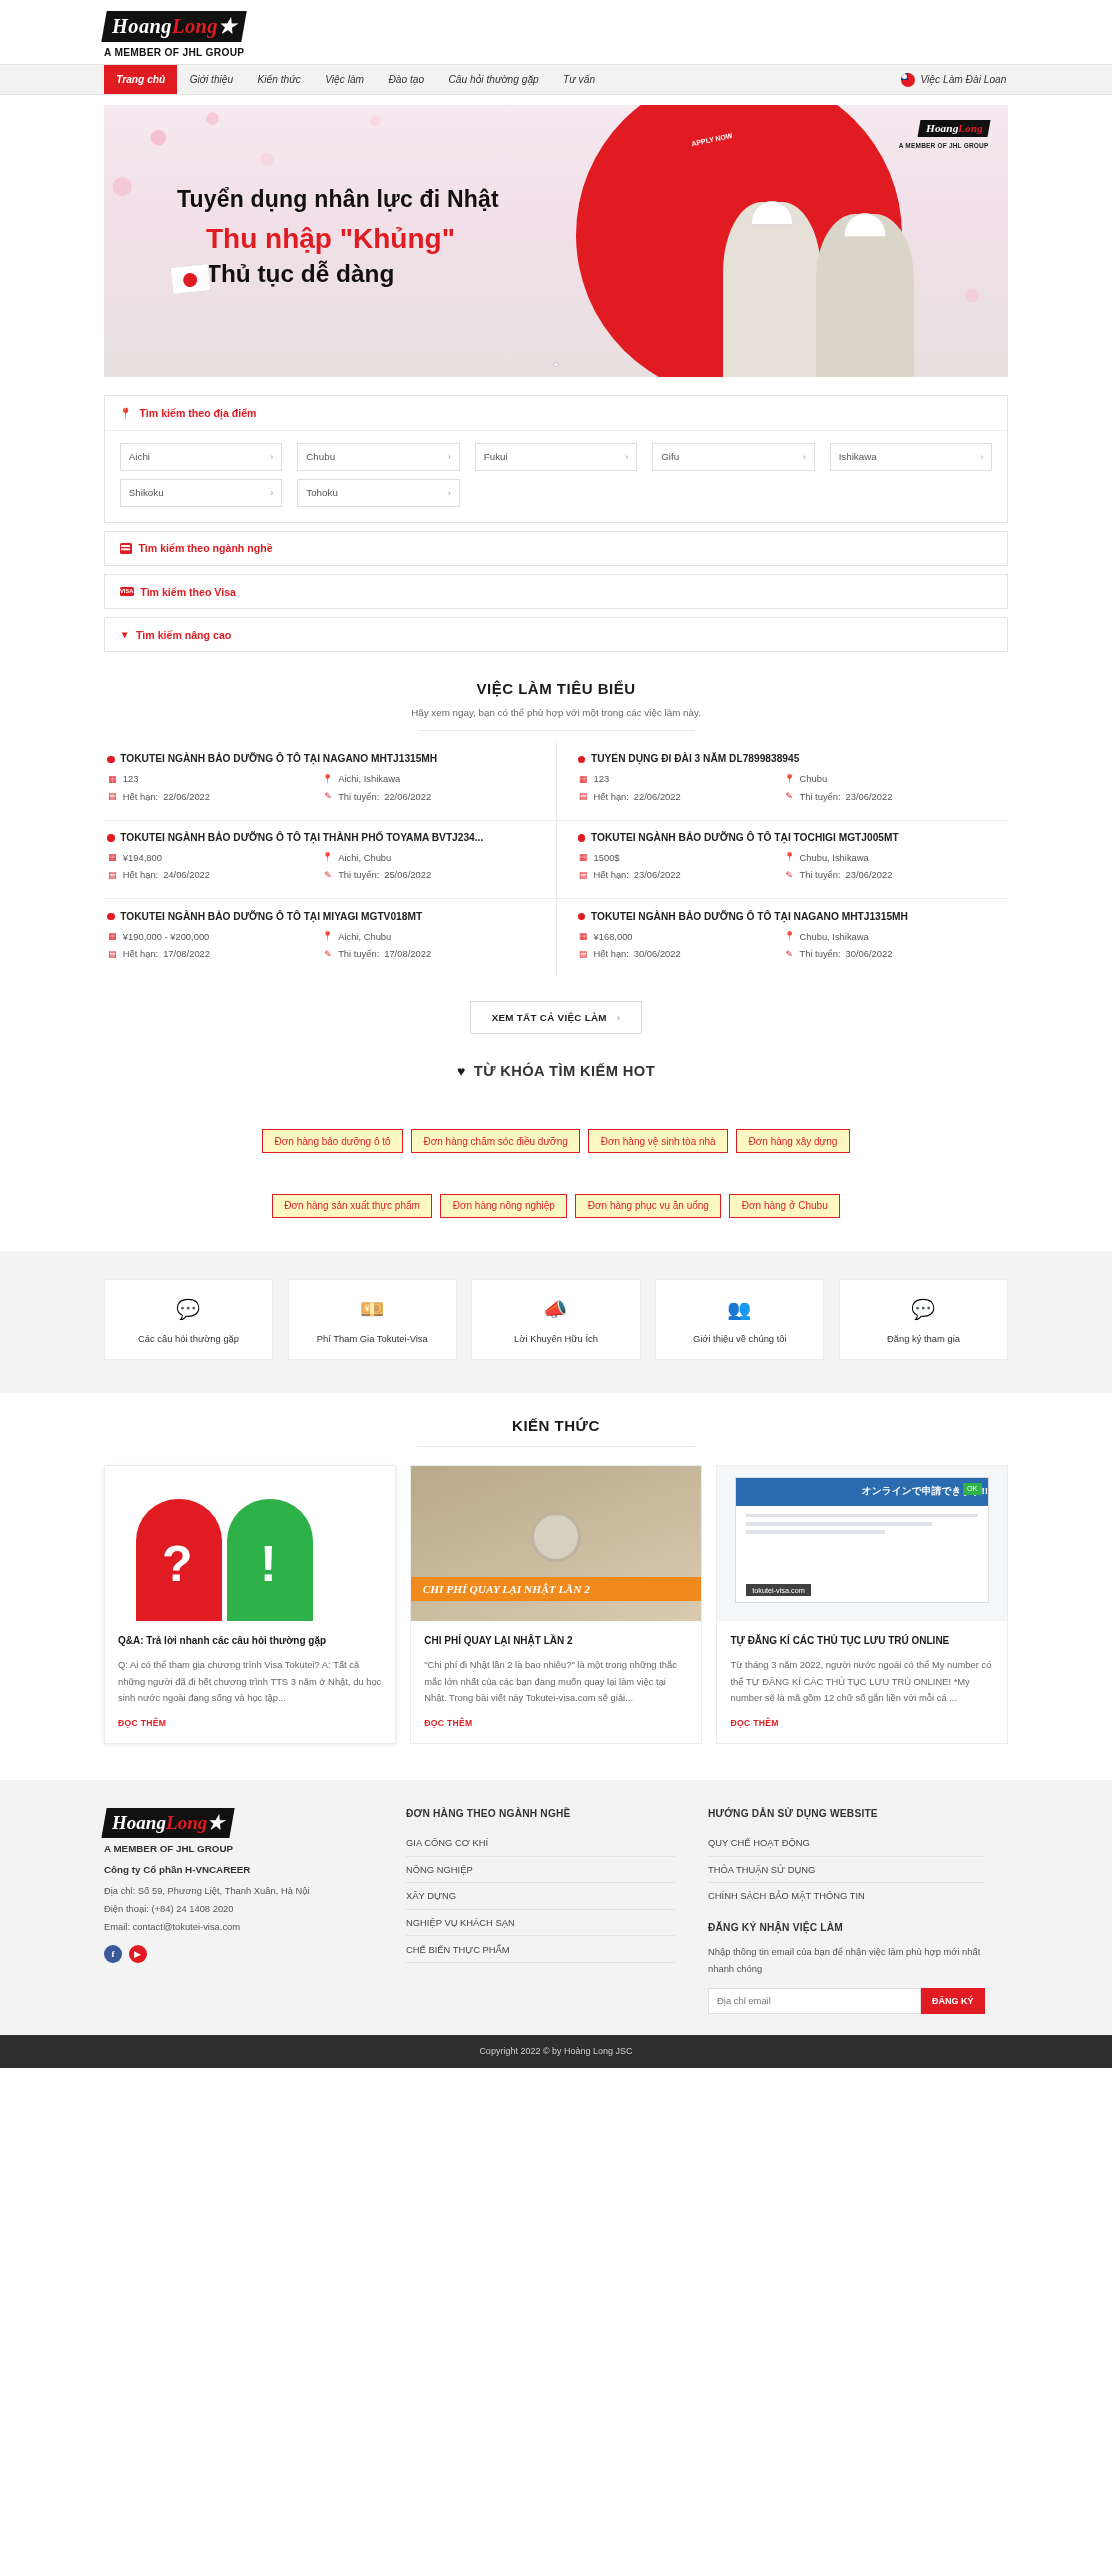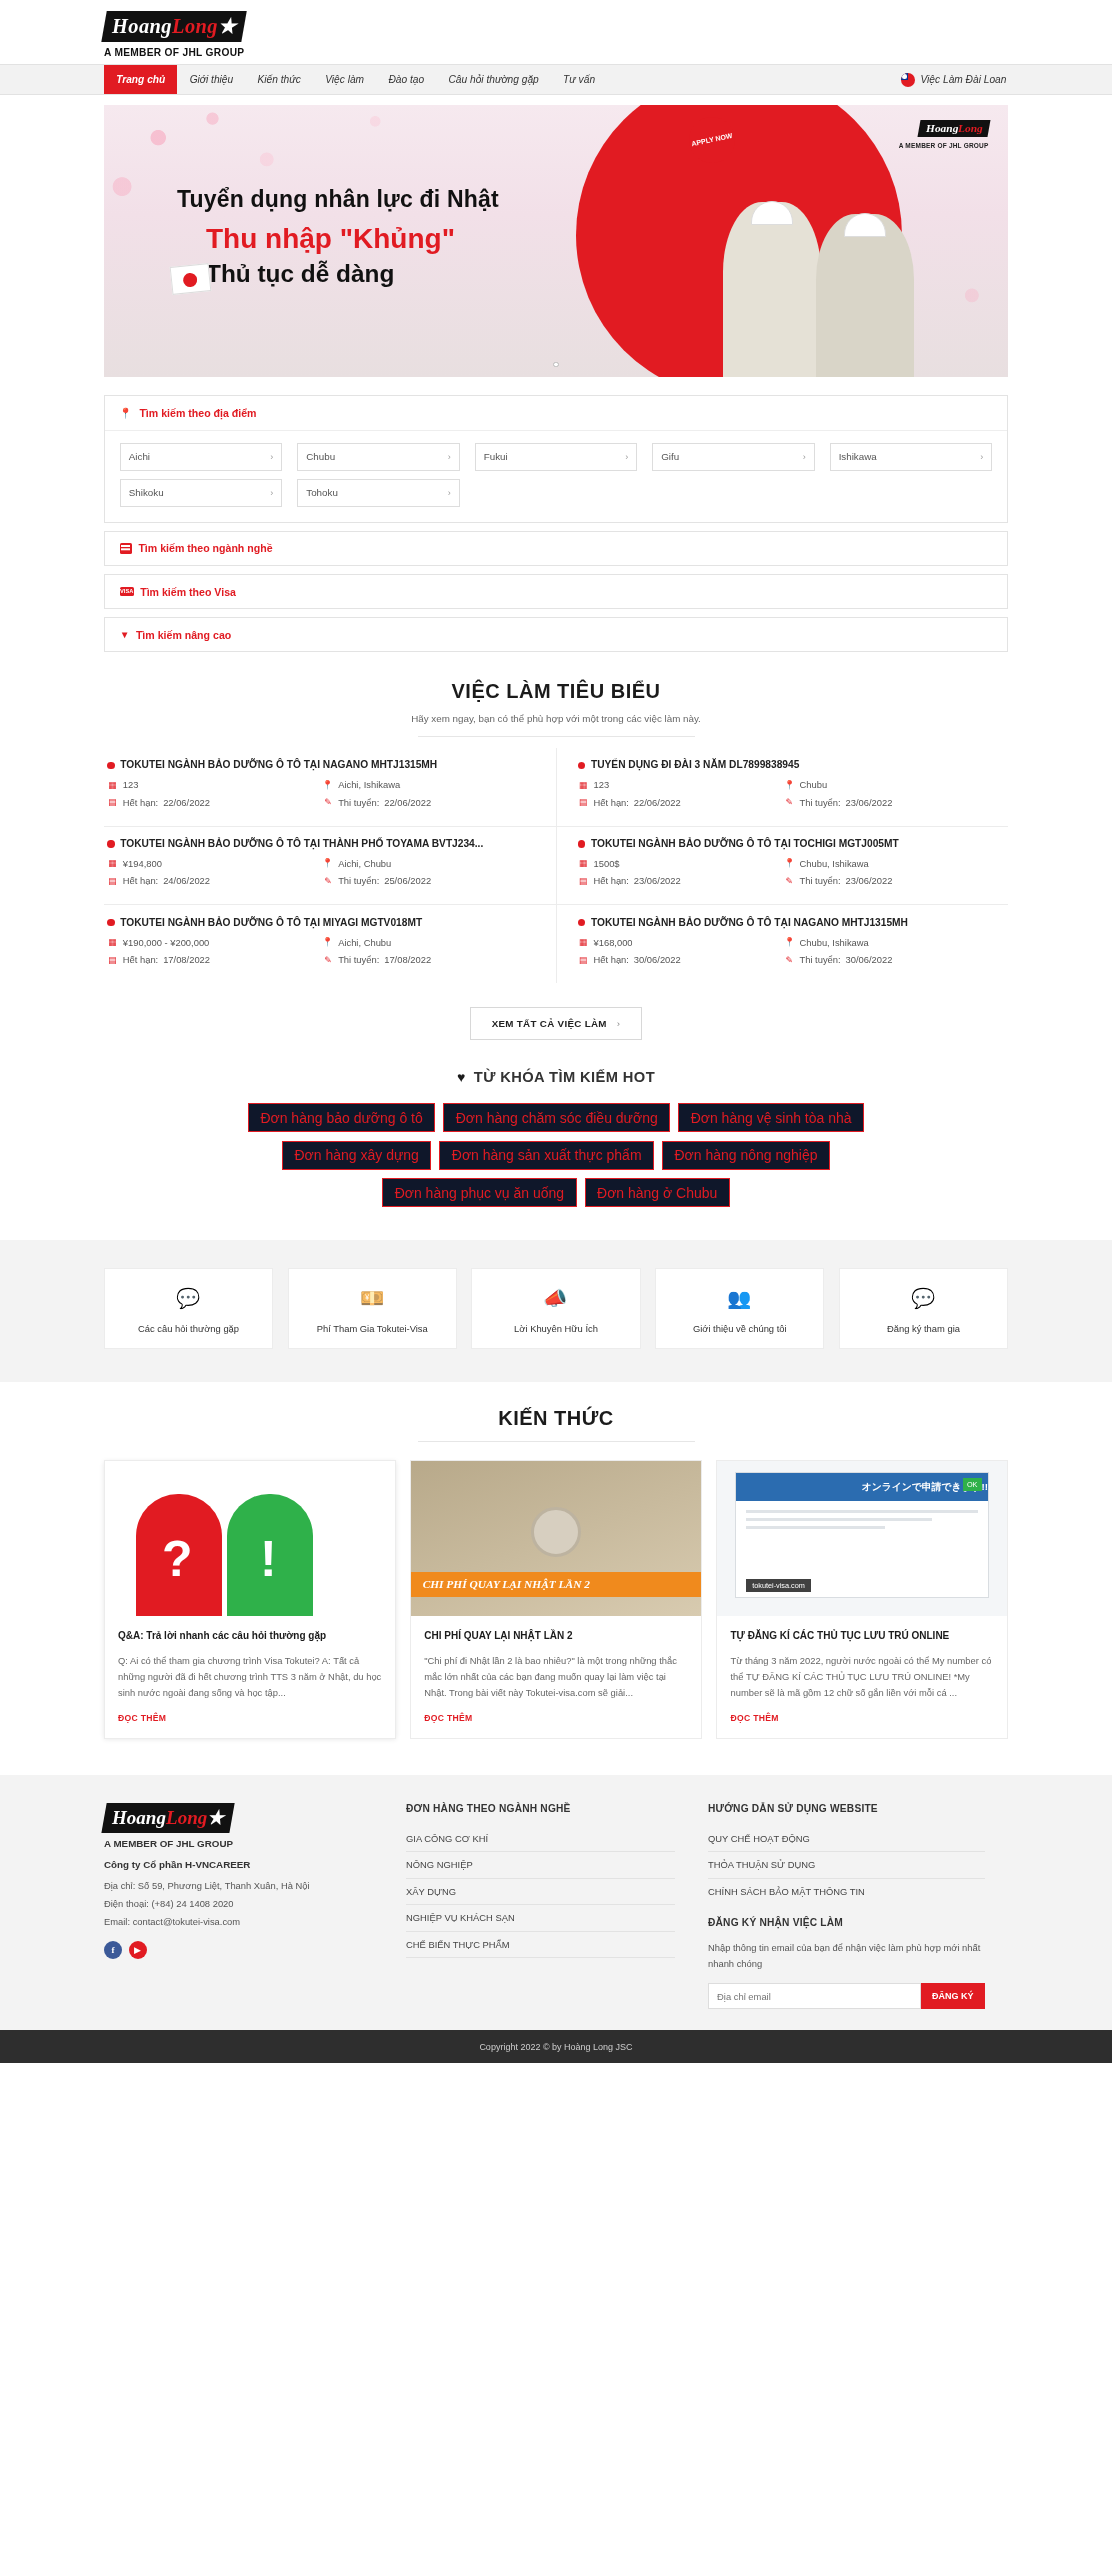--- a/index.html
+++ b/index.html
@@ -171,21 +171,21 @@
     background: #fff; box-shadow: 0 3.3px 0 #fff;
   }
   .ico-visa {
     width: 14px; height: 9.8px; background: #e11b22; border-radius: 1.6px; color:#fff;
     font-size: 5.7px; font-weight: bold; display:inline-flex; align-items:center; justify-content:center;
   }
   .ico-filter { color: #e11b22; font-size: 9.8px; }
 
   
   .sec-title {
-    text-align: center; font-size: 20px; font-weight: bold; color: #1b1b1b;
+    text-align: center; font-size: 15px; font-weight: bold; color: #1b1b1b;
     letter-spacing: 0.5px; margin: 28px 0 9.8px;
   }
   .sec-sub {
     text-align: center; font-size: 9.8px; color: #666; margin-bottom: 4.9px;
   }
   .sec-rule { width: 277px; height: 0.8px; background: #e6e6e6; margin: 11.4px auto 0; }
 
   
   .jobs {
     width: 904px; margin: 11.4px auto 0;
@@ -217,22 +217,22 @@
   .btn-outline .chev { color: #888; font-weight: normal; }
 
   
   .hot-title {
     display: flex; align-items: center; justify-content: center; gap: 8.1px;
     font-size: 14.7px; font-weight: bold; margin: 29px 0 18px; letter-spacing: 0.4px;
   }
   .heart { color: #1b1b1b; font-size: 14px; }
   .tags { display: flex; flex-wrap: wrap; justify-content: center; gap: 8.1px; width: 700px; margin: 0 auto; }
   .tag {
-    border: 0.8px solid #e11b22; color: #e11b22; background: #0f172a;
-    padding: 5.7px 11.4px; font-size: 14px; cursor: pointer;
+    border: 0.8px solid #e11b22; color: #e11b22; background: #fef9c3;
+    padding: 5.7px 11.4px; font-size: 10px; cursor: pointer; margin-top: 32px;
   }
 
   
   .band { background: #f3f3f3; margin-top: 33px; padding: 28px 0 33px; }
   .quick { width: 904px; margin: 0 auto; display: flex; gap: 14.7px; }
   .quick-card {
     flex: 1; background: #fff; border: 0.8px solid #ececec; padding: 18px 11.4px 14.7px;
     text-align: center; cursor: pointer;
   }
   .quick-ico { font-size: 19.5px; color: #e11b22; margin-bottom: 11.4px; display:block; }

